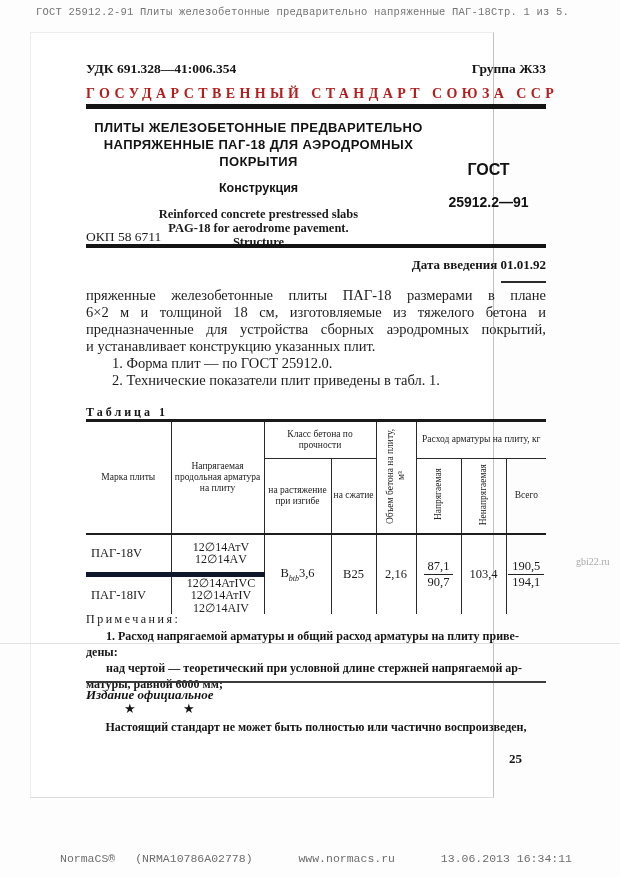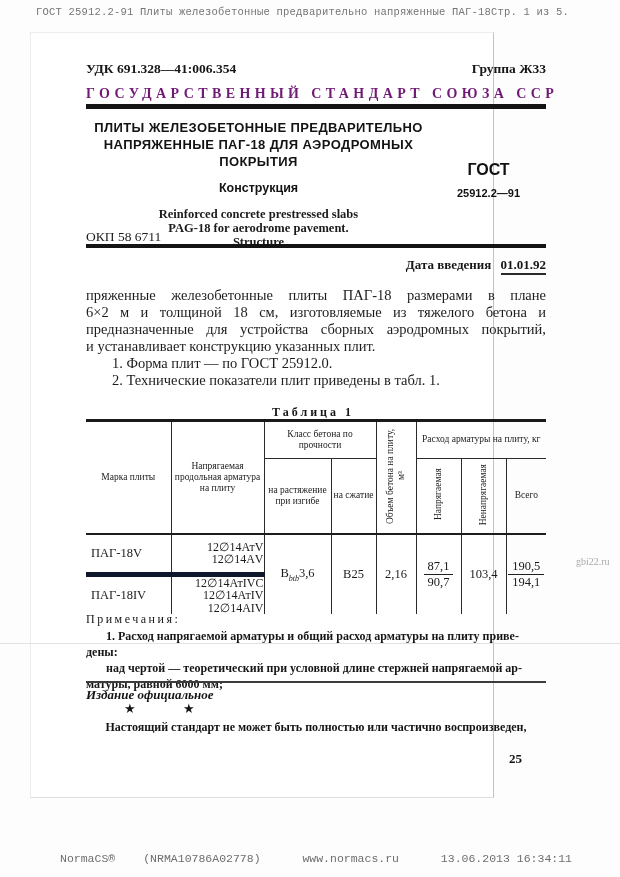--- a/index.html
+++ b/index.html
@@ -17,83 +17,83 @@
     display:flex; justify-content:space-between;
     font-family:"Liberation Mono","DejaVu Sans Mono",monospace;
     font-size:10.5px; color:#757575; letter-spacing:.2px; white-space:nowrap;
   }
   .viewer-footer {
     position:absolute; top:852px; left:60px; width:512px;
     display:flex; justify-content:space-between; align-items:baseline;
     font-family:"Liberation Mono","DejaVu Sans Mono",monospace;
     font-size:11.5px; color:#6e6e6e; white-space:nowrap;
   }
-  .viewer-footer .grp { display:flex; gap:28px; }
+  .viewer-footer .grp { display:flex; gap:20px; }
   .watermark {
     position:absolute; top:556px; left:576px;
     font-family:Liberation Serif, serif;
     font-size:10px; color:#a9a9a9; z-index:5;
   }
   .scan-line { position:absolute; top:643px; left:0; width:620px; height:1px; background:#e2e2e2; }
 
   
   .page {
     position:absolute; top:32px; left:30px; width:464px; height:766px;
     background:#fff;
     border:1px solid #ececec; border-right:1px solid #c2c2c2; border-bottom:1px solid #ddd;
   }
   .blk { position:absolute; left:55px; width:460px; }
 
   .udk-row { top:28px; display:flex; justify-content:space-between;
     font-weight:bold; font-size:13.5px; color:#161616; }
   .state-standard { top:53px; font-weight:bold; font-size:14px; letter-spacing:4.4px;
-    white-space:nowrap; color:#701a75; }
+    white-space:nowrap; color:#b91c1c; }
   .bar1 { top:71px; height:5px; background:#141414; }
   .bar2 { top:211px; height:4px; background:#141414; }
 
   .title-col { top:86px; left:55px; width:345px; text-align:center; }
   .title-line { font-family:"Liberation Sans","DejaVu Sans",sans-serif;
     font-weight:bold; font-size:13px; line-height:17px; color:#131313; letter-spacing:.4px; }
   .subtitle { margin-top:11px; font-family:"Liberation Sans","DejaVu Sans",sans-serif;
     font-weight:bold; font-size:12.5px; color:#131313; }
   .title-en { margin-top:12px; font-weight:bold; font-size:12.5px; line-height:14px; color:#1b1b1b; }
   .gost-col { top:128px; left:400px; width:115px; text-align:center; color:#111; }
   .gost-label { font-family:"Liberation Sans","DejaVu Sans",sans-serif; font-weight:bold; font-size:16px; }
-  .gost-number { margin-top:8px; font-family:"Liberation Sans","DejaVu Sans",sans-serif; font-weight:bold; font-size:11px; }
+  .gost-number { margin-top:15px; font-family:"Liberation Sans","DejaVu Sans",sans-serif; font-weight:bold; font-size:14px; }
   .okp { top:196px; font-size:13.5px; color:#1d1d1d; }
 
   .date-row { top:224px; text-align:right; font-weight:bold; font-size:13px; color:#151515; }
-  .date-value { border-bottom:2px solid #2a2a2a; padding-bottom:1px; margin-left:6px; }
+  .date-value { border-bottom:2px solid #2a2a2a; padding-bottom:9px; }
 
   .body-text { top:254px; font-size:14.5px; line-height:17px; color:#1c1c1c; }
   .jl { text-align:justify; text-align-last:justify; }
   .ind { text-indent:26px; }
 
-  .table-caption { top:372px; text-align:center; font-weight:bold; font-size:12px;
+  .table-caption { top:372px; text-align:left; font-weight:bold; font-size:12px;
     letter-spacing:3px; padding-right:6px; color:#161616; }
 
   
   .gost-table { position:absolute; top:386px; left:55px; width:460px;
     border-collapse:collapse; table-layout:fixed; border-top:3px solid #1a1a1a; }
   .gost-table th, .gost-table td { border-left:1px solid #2a2a2a; }
   .gost-table .first { border-left:none; }
   .gost-table th { font-weight:normal; font-size:9.5px; line-height:11px;
     text-align:center; vertical-align:middle; color:#222; padding:3px 2px; }
   .gost-table thead tr.grp-row { height:36px; }
   .gost-table thead tr.sub-row { height:72px; }
   .gost-table th.group { border-bottom:1px solid #2a2a2a; }
   .gost-table thead tr.sub-row th, .gost-table thead th[rowspan] { border-bottom:2px solid #1d1d1d; }
   .rot { display:inline-block; writing-mode:vertical-rl; transform:rotate(180deg);
     font-size:9.5px; line-height:11px; max-height:66px; hyphens:manual; }
   .rot.tall { max-height:102px; }
   .gost-table td { font-size:12.5px; color:#1a1a1a; vertical-align:middle; text-align:center; }
   .gost-table tr.r1 { height:40px; }
   .gost-table tr.r2 { height:38px; }
   .gost-table td.mark { text-align:left; padding-left:5px; }
-  .gost-table td.rebar { text-align:right; padding-left:7px; font-size:12px; line-height:12.5px;margin-left:35px; }
+  .gost-table td.rebar { text-align:center; padding-left:7px; font-size:12px; line-height:12.5px;margin-left:35px; }
   .gost-table tr.r1 td.part { border-bottom:5px solid #0f172a; }
   .gost-table sub { font-size:8px; font-style:italic; }
   .frac { display:inline-block; text-align:center; vertical-align:middle; line-height:13px; }
   .frac .num { display:block; border-bottom:1px solid #1f1f1f; padding:0 4px 1px; }
   .frac .den { display:block; padding-top:1px; }
 
   
   .notes { top:578px; font-size:12px; line-height:16px; color:#161616; }
   .notes-heading { letter-spacing:2.5px; margin-bottom:1px; }
   .notes .n { font-weight:bold; }

